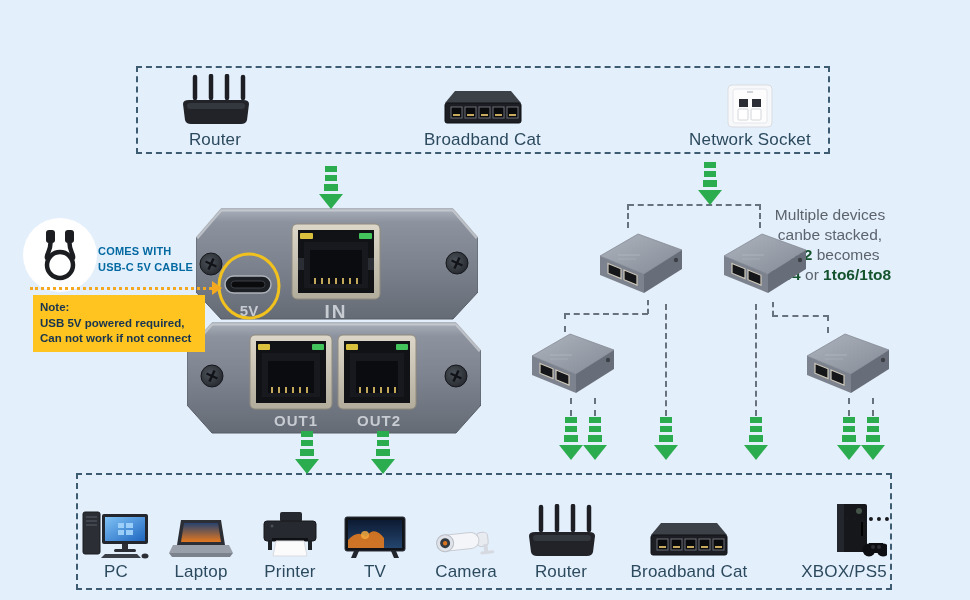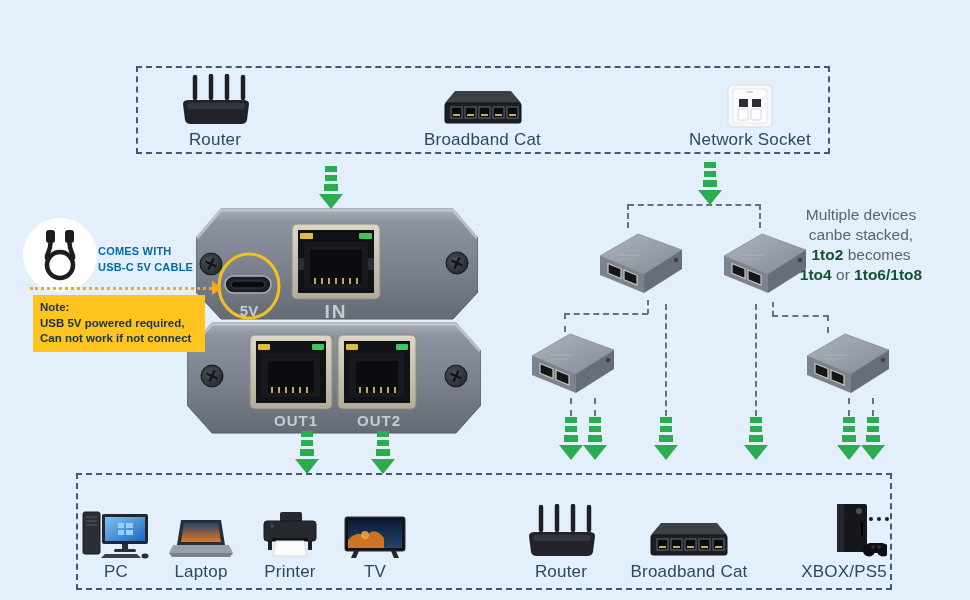--- a/index.html
+++ b/index.html
@@ -20,21 +20,21 @@
   .hline{position:absolute;height:0;border-top:2px dashed #68727c;}
   
   .circle{position:absolute;left:23px;top:218px;width:74px;height:74px;border-radius:50%;background:#ffffff;z-index:4;
           display:flex;align-items:center;justify-content:center;}
   .comeswith{position:absolute;left:98px;top:243px;font-size:11px;font-weight:bold;line-height:16px;color:#0369a1;letter-spacing:.2px;z-index:4;}
   .ydots{position:absolute;left:30px;top:287px;width:182px;height:0;border-top:3px dotted #f3a81f;z-index:7;}
   .ychev{position:absolute;left:212px;top:281px;width:0;height:0;border-top:7px solid transparent;border-bottom:7px solid transparent;border-left:10px solid #f3a81f;z-index:7;}
   .notebox{position:absolute;left:33px;top:295px;width:158px;background:#ffc420;color:#173450;
            font-size:11.5px;font-weight:bold;line-height:15.5px;padding:5px 7px;z-index:5;}
   
-  .stacknote{position:absolute;left:785px;top:205px;width:152px;text-align:center;
+  .stacknote{position:absolute;left:754px;top:205px;width:152px;text-align:center;
              font-size:15.5px;line-height:20px;color:#5b636d;}
   .stacknote .hl{color:#14532d;font-weight:bold;}
   .devsvg{position:absolute;z-index:1;}
   .moredots{position:absolute;left:845px;top:517px;width:44px;height:0;border-top:4px dotted #17191d;}
 </style>
 </head>
 <body>
 
 <div class="canvas">
 
@@ -418,20 +418,34 @@
       <rect x="1" y="1" width="60" height="34" rx="2" fill="#101318" stroke="#2c3038"></rect>
       <rect x="4" y="4" width="54" height="28" fill="url(#scrTV)"></rect>
       <path d="M4,32 L4,24 Q14,13 22,21 Q30,9 40,22 L40,32 Z" fill="#e07a1f" opacity="0.9"></path>
       <circle cx="21" cy="19" r="4" fill="#f4a93c" opacity="0.85"></circle>
       <polygon points="10,35 15,35 12,42 7,42" fill="#23262c"></polygon>
       <polygon points="47,35 52,35 55,42 50,42" fill="#23262c"></polygon>
     </svg>
     <div class="lbl">TV</div>
   </div>
 
+  <div class="ditem" style="left:406px;top:494px;width:120px;height:88px;">
+    <svg width="66" height="36" viewBox="0 0 66 36">
+      <g transform="rotate(-6 33 17)">
+        <rect x="44" y="10" width="11" height="14" rx="4" fill="#e8ebf0" stroke="#c9cdd4"></rect>
+        <rect x="6" y="9" width="40" height="16" rx="8" fill="#f3f5f8" stroke="#c9cdd4"></rect>
+        <circle cx="12" cy="17" r="8.5" fill="#dfe3e9" stroke="#b9bec6"></circle>
+        <circle cx="12" cy="17" r="5" fill="#343a43"></circle>
+        <circle cx="12" cy="17" r="2.2" fill="#d8731f"></circle>
+        <rect x="50" y="22" width="4" height="8" fill="#d6dae0"></rect>
+        <rect x="46" y="29" width="14" height="3" rx="1.5" fill="#d6dae0"></rect>
+      </g>
+    </svg>
+    <div class="lbl">Camera</div>
+  </div>
 
   <div class="ditem" style="left:501px;top:494px;width:120px;height:88px;">
     <svg width="84" height="56" viewBox="0 0 84 56">
       <line x1="22" y1="3" x2="22" y2="26" stroke="#1d1f24" stroke-width="4.5" stroke-linecap="round"></line>
       <line x1="38" y1="2" x2="38" y2="26" stroke="#1d1f24" stroke-width="4.5" stroke-linecap="round"></line>
       <line x1="54" y1="2" x2="54" y2="26" stroke="#1d1f24" stroke-width="4.5" stroke-linecap="round"></line>
       <line x1="70" y1="3" x2="70" y2="26" stroke="#1d1f24" stroke-width="4.5" stroke-linecap="round"></line>
       <path d="M10,32 Q10,28 16,28 L70,28 Q76,28 76,32 L74,48 Q73,52 68,52 L18,52 Q13,52 12,48 Z" fill="#212329"></path>
       <rect x="14" y="31" width="58" height="6" rx="3" fill="#383c44" opacity="0.8"></rect>
     </svg>

